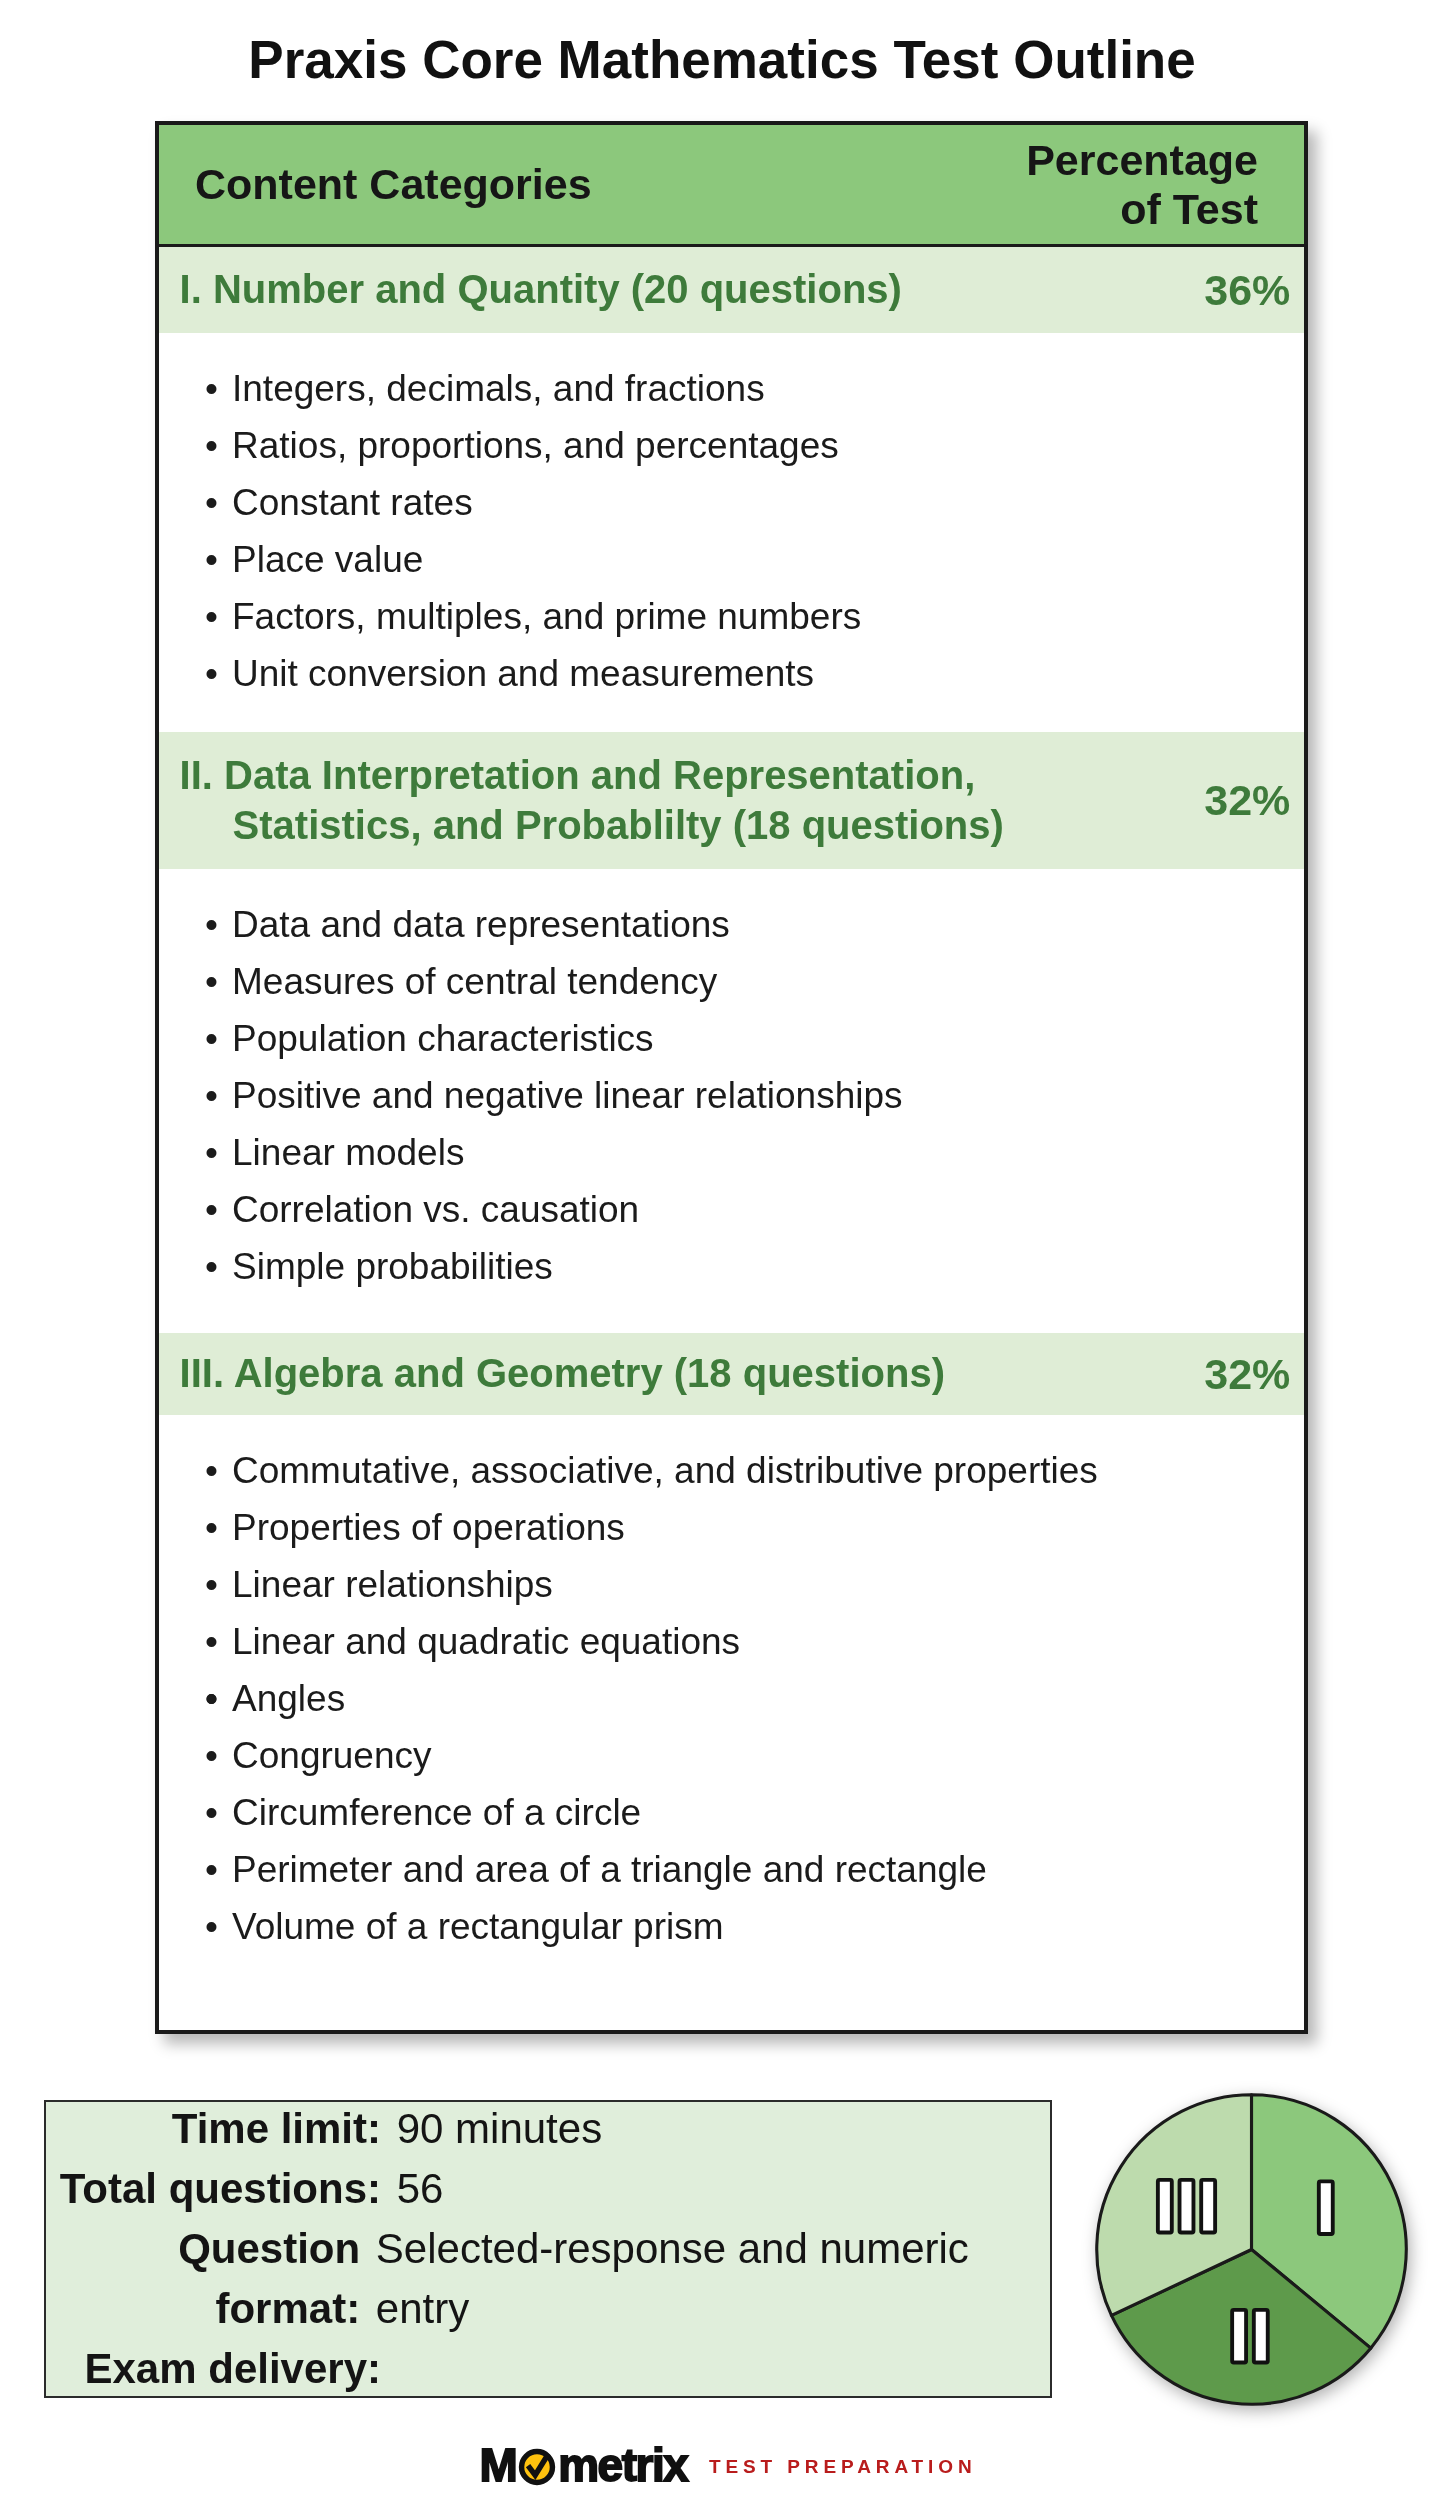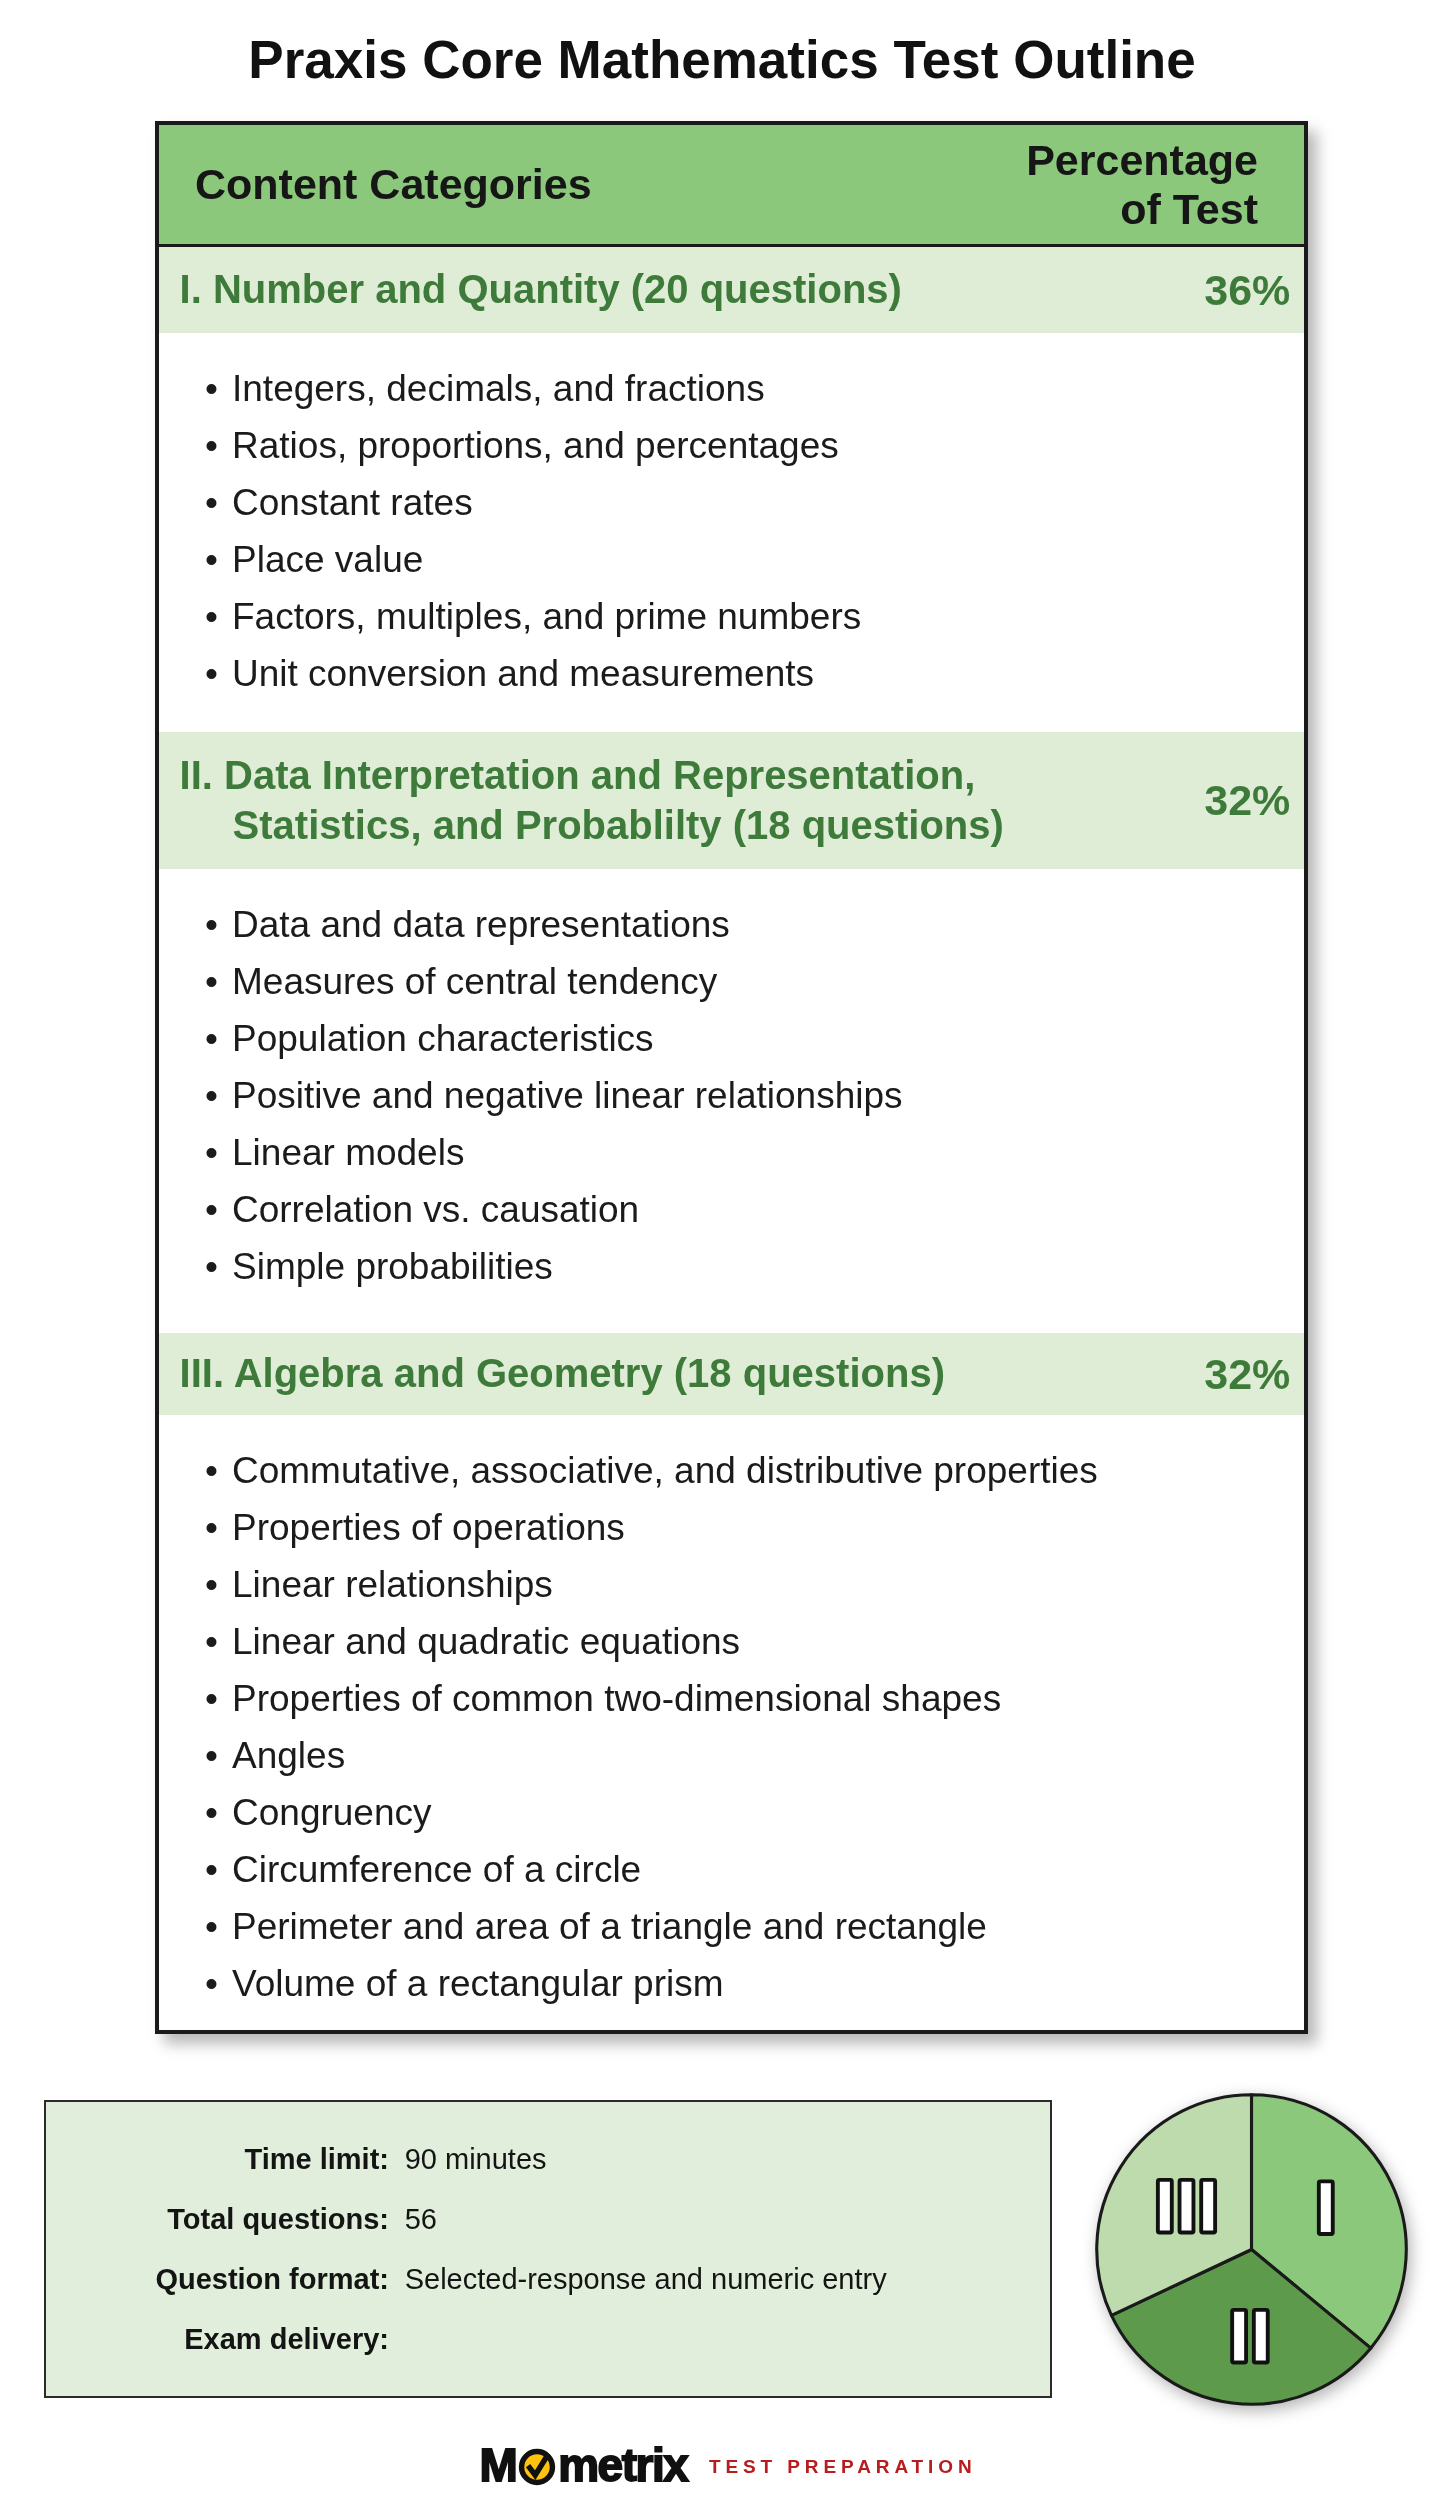--- a/index.html
+++ b/index.html
@@ -33,21 +33,21 @@
              padding:27.4px 19.6px 0 0;}
   .bullets-1{top:208px;} .bullets-2{top:744px;} .bullets-3{top:1290px;}
   ul.bullets li{position:relative;padding-left:73px;font-size:37px;line-height:57px;color:#1b1b1b;}
   ul.bullets .dot{position:absolute;left:46px;top:0;}
 
   
   .details-box{position:absolute;left:44px;top:2100px;width:1008px;height:298px;
                box-sizing:border-box;border:2.9px solid #2b2b2b;
                background:var(--c-box-green,#e0eedb);
                display:flex;flex-direction:column;justify-content:center;padding-right:19.6px;}
-  .detail-row{display:flex;line-height:60px;font-size:29px;margin-left:8px;}
+  .detail-row{display:flex;line-height:60px;font-size:42px;}
   .detail-label{width:335px;text-align:right;font-weight:bold;color:#141414;}
   .detail-value{margin-left:15.7px;color:#141414;}
 
   
   .pie-wrap{position:absolute;left:1089px;top:2087px;width:325px;height:325px;}
   .pie-wrap svg{width:100%;height:100%;filter:drop-shadow(3.9px 5.9px 7.8px rgba(0,0,0,0.30));}
 
   
   .brand-row{position:absolute;top:2433px;left:0;right:0;height:63px;
              display:flex;justify-content:center;align-items:center;}
@@ -124,21 +124,21 @@
     <ul class="bullets bullets-3">
 
         <li><span class="dot">•</span><span>Commutative, associative, and distributive properties</span></li>
 
         <li><span class="dot">•</span><span>Properties of operations</span></li>
 
         <li><span class="dot">•</span><span>Linear relationships</span></li>
 
         <li><span class="dot">•</span><span>Linear and quadratic equations</span></li>
 
-        <li><span class="dot">•</span><span>Properties of common two-dimensional shapes</span></li>
+        <li><span class="dot">•</span></li>
 
         <li><span class="dot">•</span><span>Angles</span></li>
 
         <li><span class="dot">•</span><span>Congruency</span></li>
 
         <li><span class="dot">•</span><span>Circumference of a circle</span></li>
 
         <li><span class="dot">•</span><span>Perimeter and area of a triangle and rectangle</span></li>
 
         <li><span class="dot">•</span><span>Volume of a rectangular prism</span></li>

